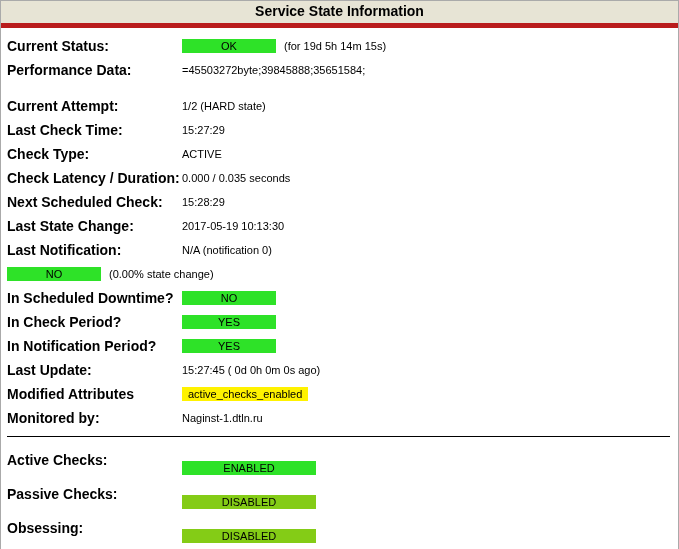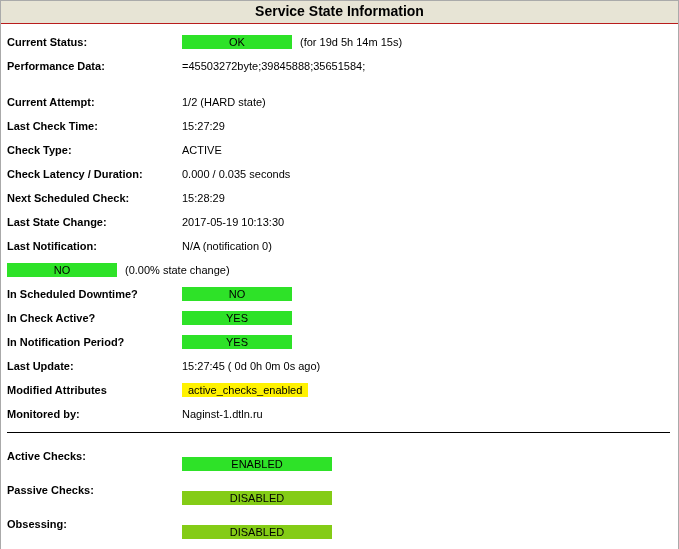--- a/index.html
+++ b/index.html
@@ -10,52 +10,52 @@
     background: #ffffff;
     color: #000;
   }
   .panel {
     width: 679px;
     border: 1px solid #aaa;
     box-sizing: border-box;
   }
   .panel-header {
     background: #e7e4d5;
-    border-bottom: 1px solid #b91c1c;
+    border-bottom: 5px solid #b91c1c;
     text-align: center;
     font-weight: bold;
     font-size: 14px;
     padding: 2px 0 4px 0;
   }
   .panel-body {
     padding: 6px 8px 10px 6px;
   }
   .row {
     display: flex;
     align-items: center;
     padding: 2px 0;
     min-height: 20px;
   }
   .label {
     width: 175px;
     font-weight: bold;
-    font-size: 11px;
+    font-size: 14px;
     flex-shrink: 0;
   }
   .value {
     font-size: 11px;
     display: flex;
     align-items: center;
     gap: 8px;
   }
   .badge {
     display: inline-block;
     min-width: 70px;
     text-align: center;
-    padding: 1px 20px;
+    padding: 1px 12px;
     font-size: 11px;
   }
   .badge-green {
     background: #2ee228;
     color: #000;
   }
   .badge-wide {
     min-width: 110px;
     margin-top: 16px;
   }
@@ -144,21 +144,21 @@
     </div>
 
     <div class="row">
       <div class="label">In Scheduled Downtime?</div>
       <div class="value">
         <span class="badge badge-green">NO</span>
       </div>
     </div>
 
     <div class="row">
-      <div class="label">In Check Active?</div>
+      <div class="label">In Check Period?</div>
       <div class="value">
         <span class="badge badge-green">YES</span>
       </div>
     </div>
 
     <div class="row">
       <div class="label">In Notification Period?</div>
       <div class="value">
         <span class="badge badge-green">YES</span>
       </div>

